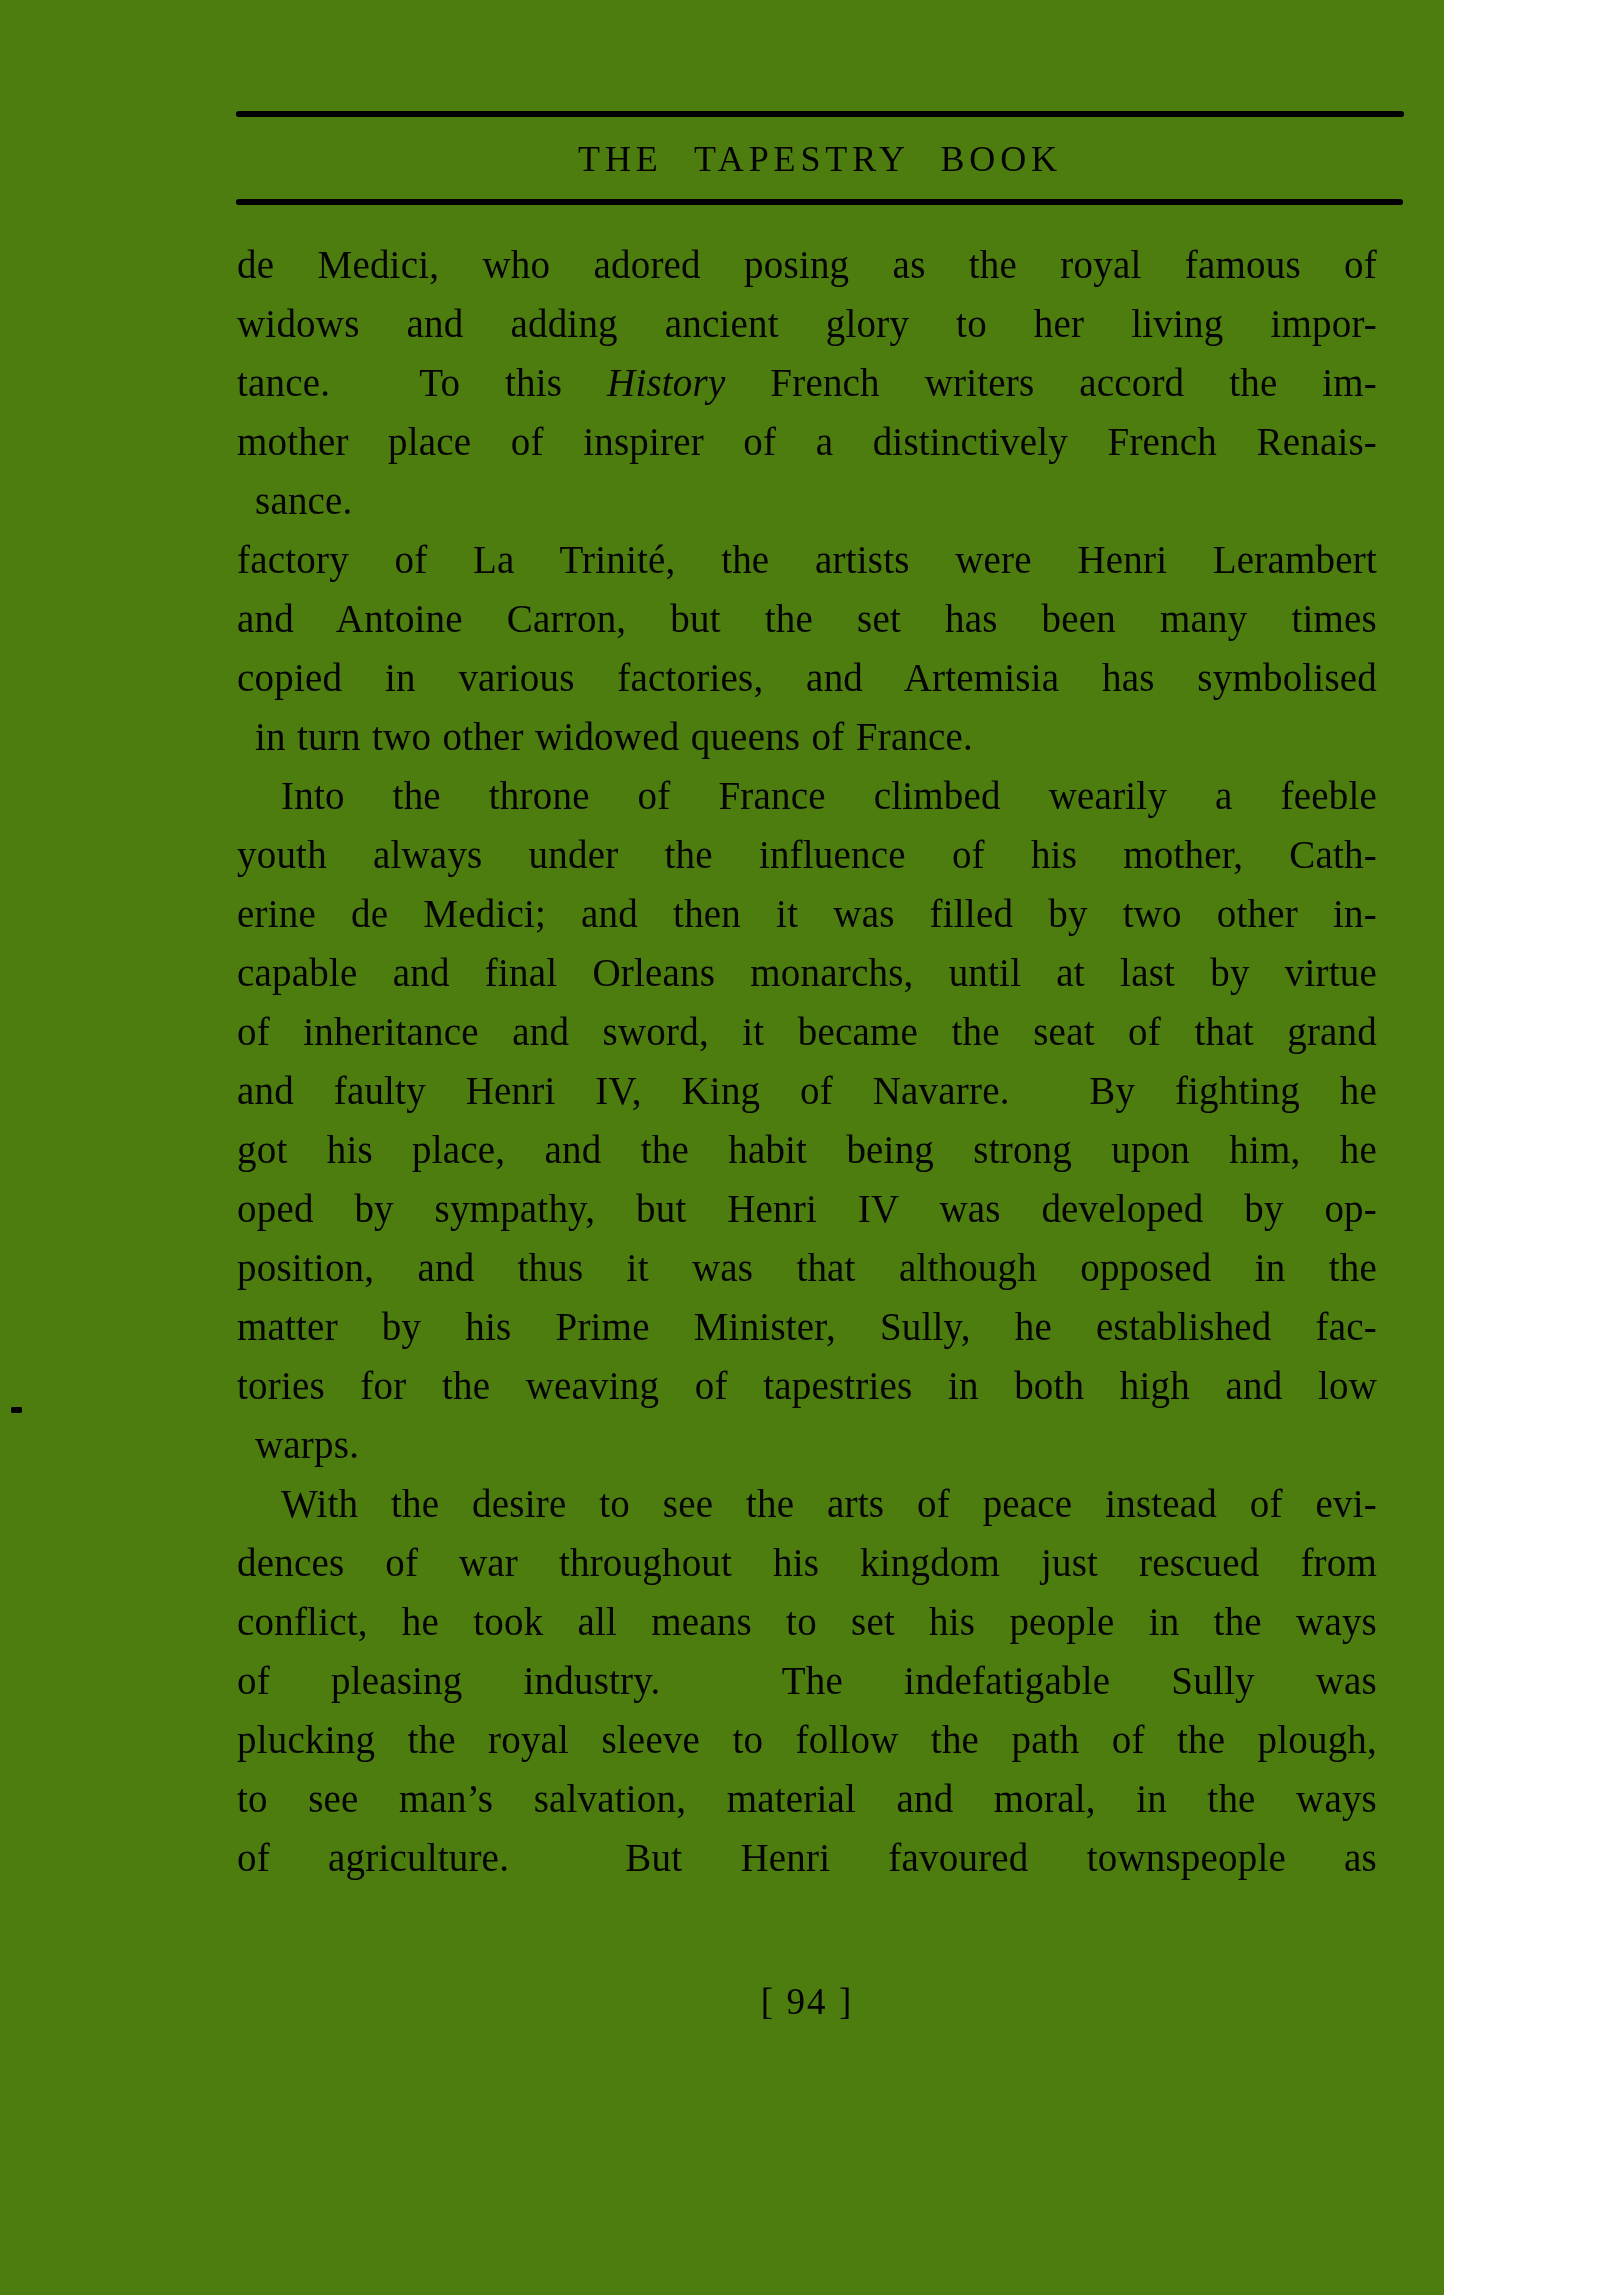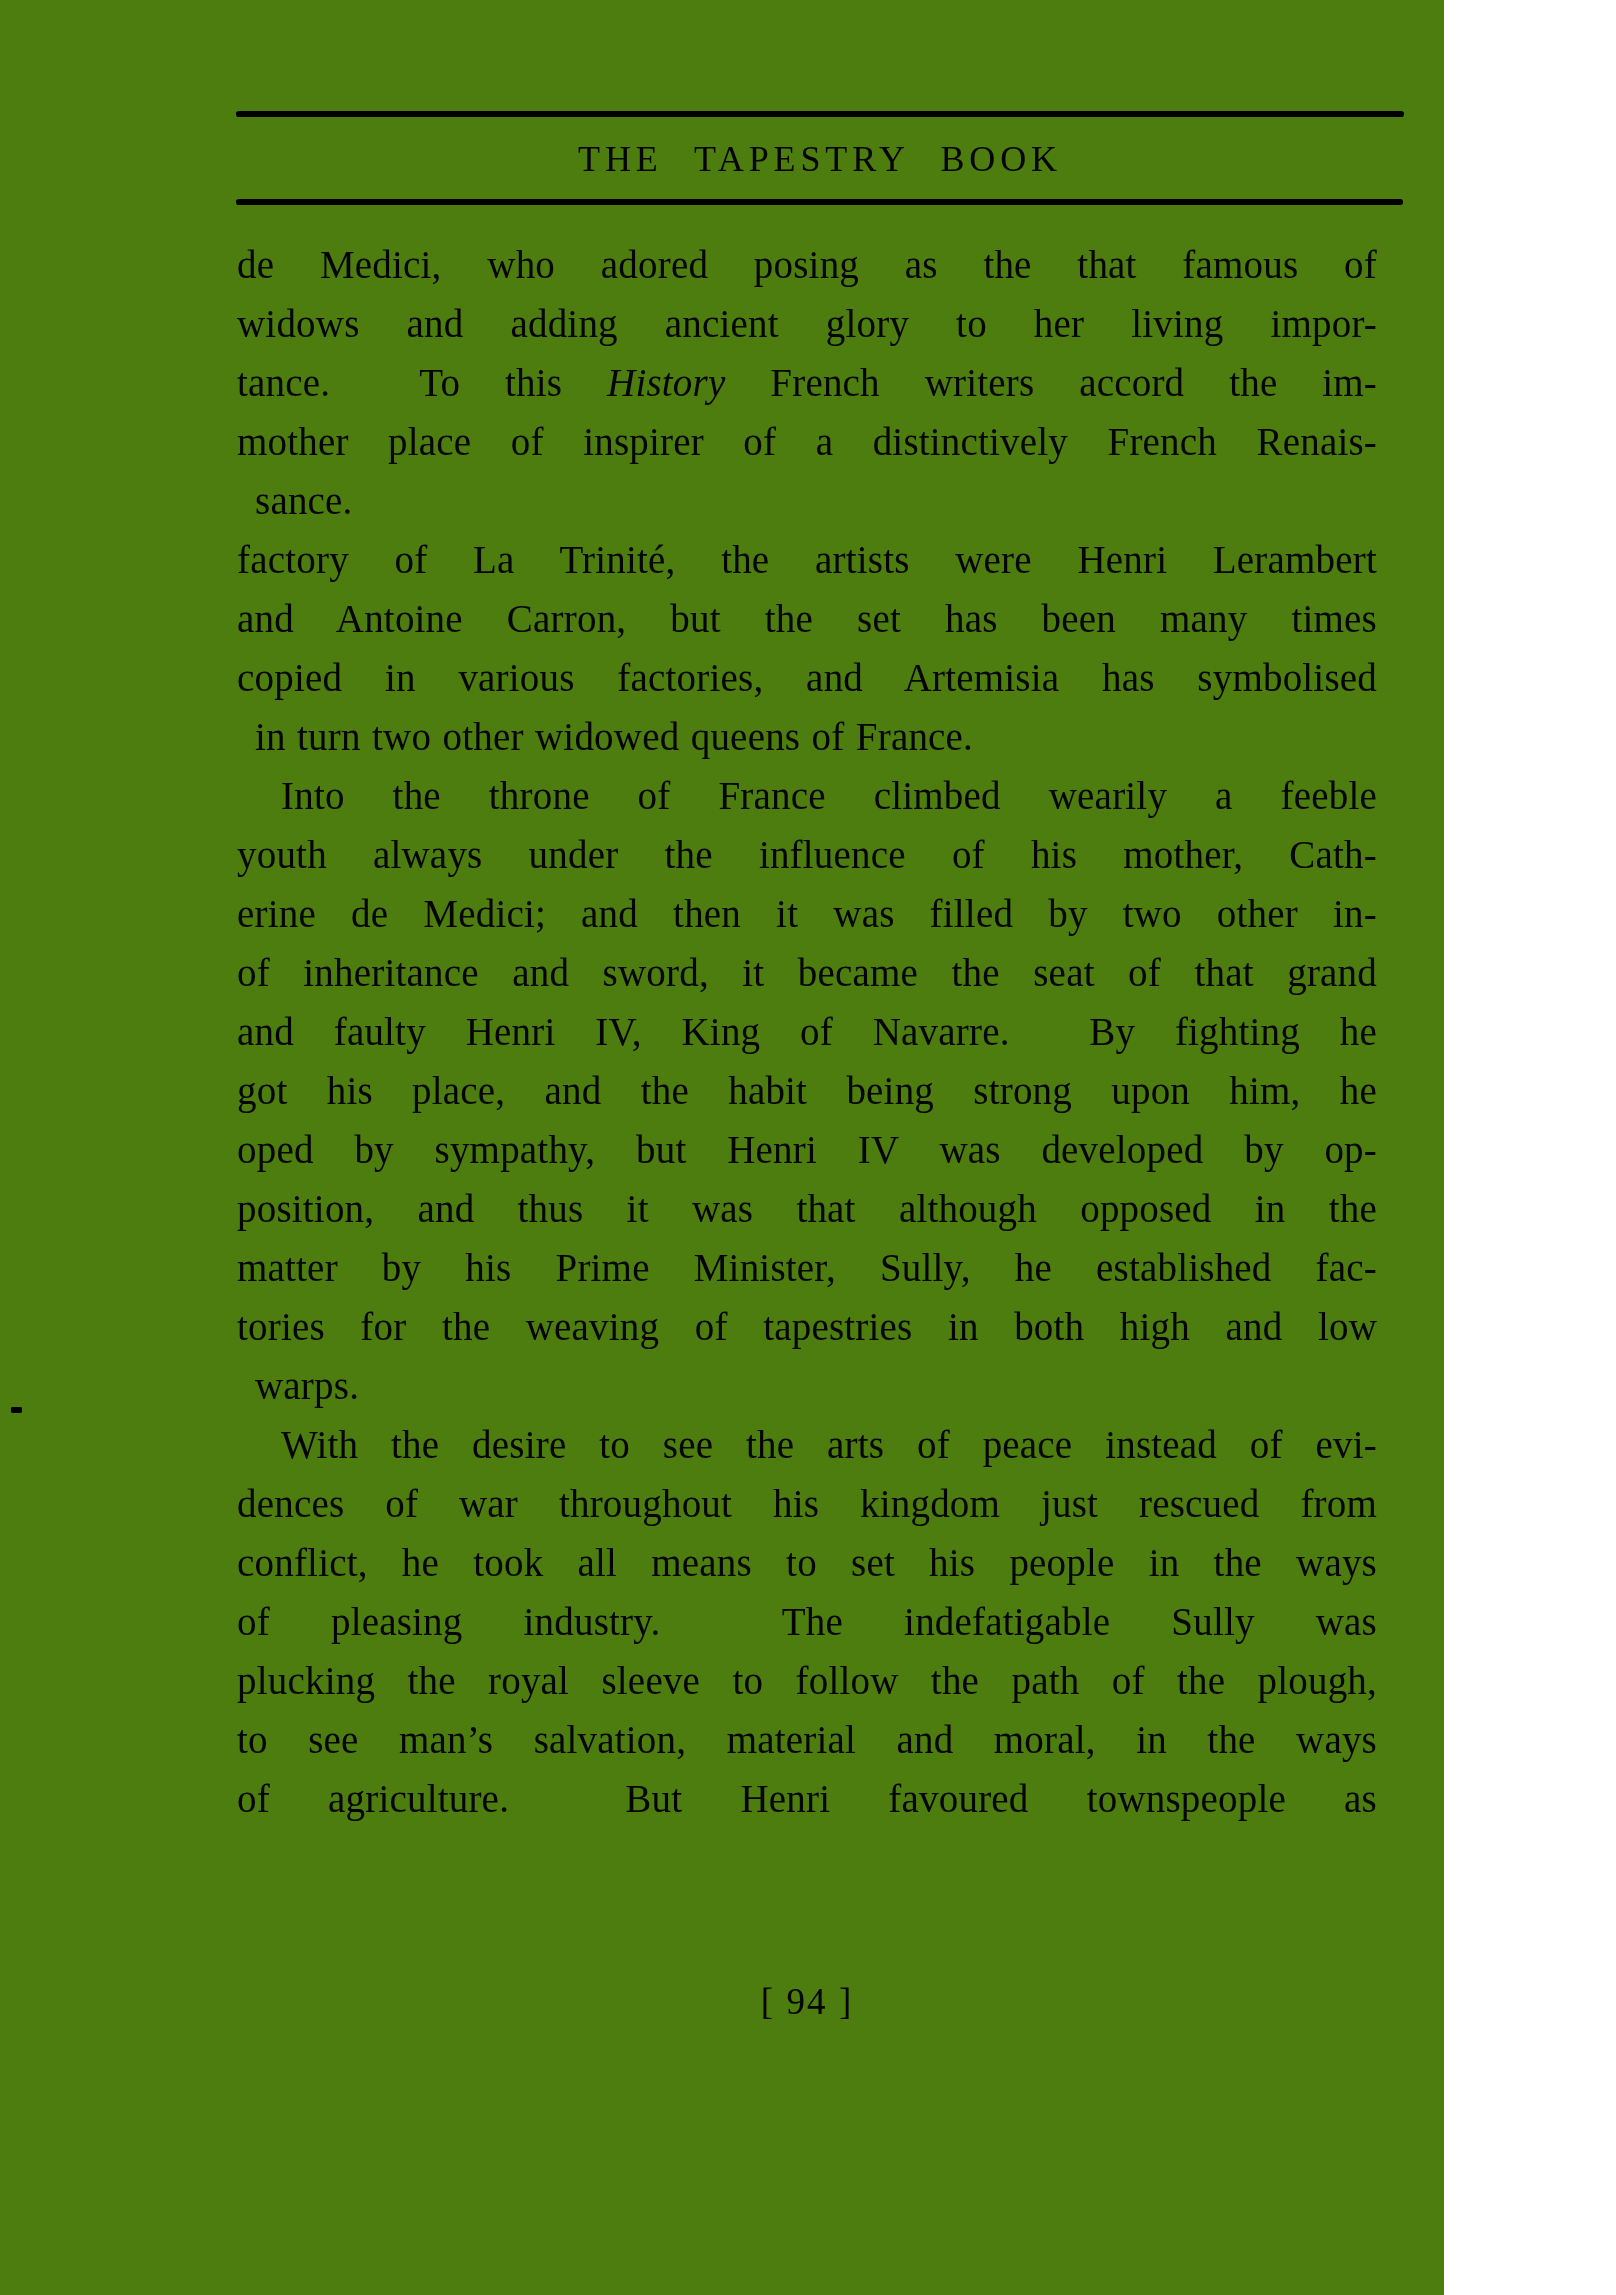--- a/index.html
+++ b/index.html
@@ -93,32 +93,33 @@
 </head>
 <body>
 
 <div class="page">
 
   <div class="rule rule-top"></div>
   <div class="running-title">THE TAPESTRY BOOK</div>
   <div class="rule rule-bottom"></div>
 
   <main class="body-text">
-    <div class="line">de Medici, who adored posing as the that famous of</div>
+    <div class="line">de Medici, who adored posing as the royal famous of</div>
     <div class="line">widows and adding ancient glory to her living impor-</div>
     <div class="line">tance.&nbsp; To this <em>History</em> French writers accord the im-</div>
     <div class="line">mother place of inspirer of a distinctively French Renais-</div>
     <div class="line endpara">sance.</div>
     <div class="line">factory of La Trinité, the artists were Henri Lerambert</div>
     <div class="line">and Antoine Carron, but the set has been many times</div>
     <div class="line">copied in various factories, and Artemisia has symbolised</div>
     <div class="line endpara">in turn two other widowed queens of France.</div>
     <div class="line indent">Into the throne of France climbed wearily a feeble</div>
     <div class="line">youth always under the influence of his mother, Cath-</div>
     <div class="line">erine de Medici; and then it was filled by two other in-</div>
+    <div class="line">capable and final Orleans monarchs, until at last by virtue</div>
     <div class="line">of inheritance and sword, it became the seat of that grand</div>
     <div class="line">and faulty Henri IV, King of Navarre.&nbsp; By fighting he</div>
     <div class="line">got his place, and the habit being strong upon him, he</div>
     <div class="line">oped by sympathy, but Henri IV was developed by op-</div>
     <div class="line">position, and thus it was that although opposed in the</div>
     <div class="line">matter by his Prime Minister, Sully, he established fac-</div>
     <div class="line">tories for the weaving of tapestries in both high and low</div>
     <div class="line endpara">warps.</div>
     <div class="line indent">With the desire to see the arts of peace instead of evi-</div>
     <div class="line">dences of war throughout his kingdom just rescued from</div>

